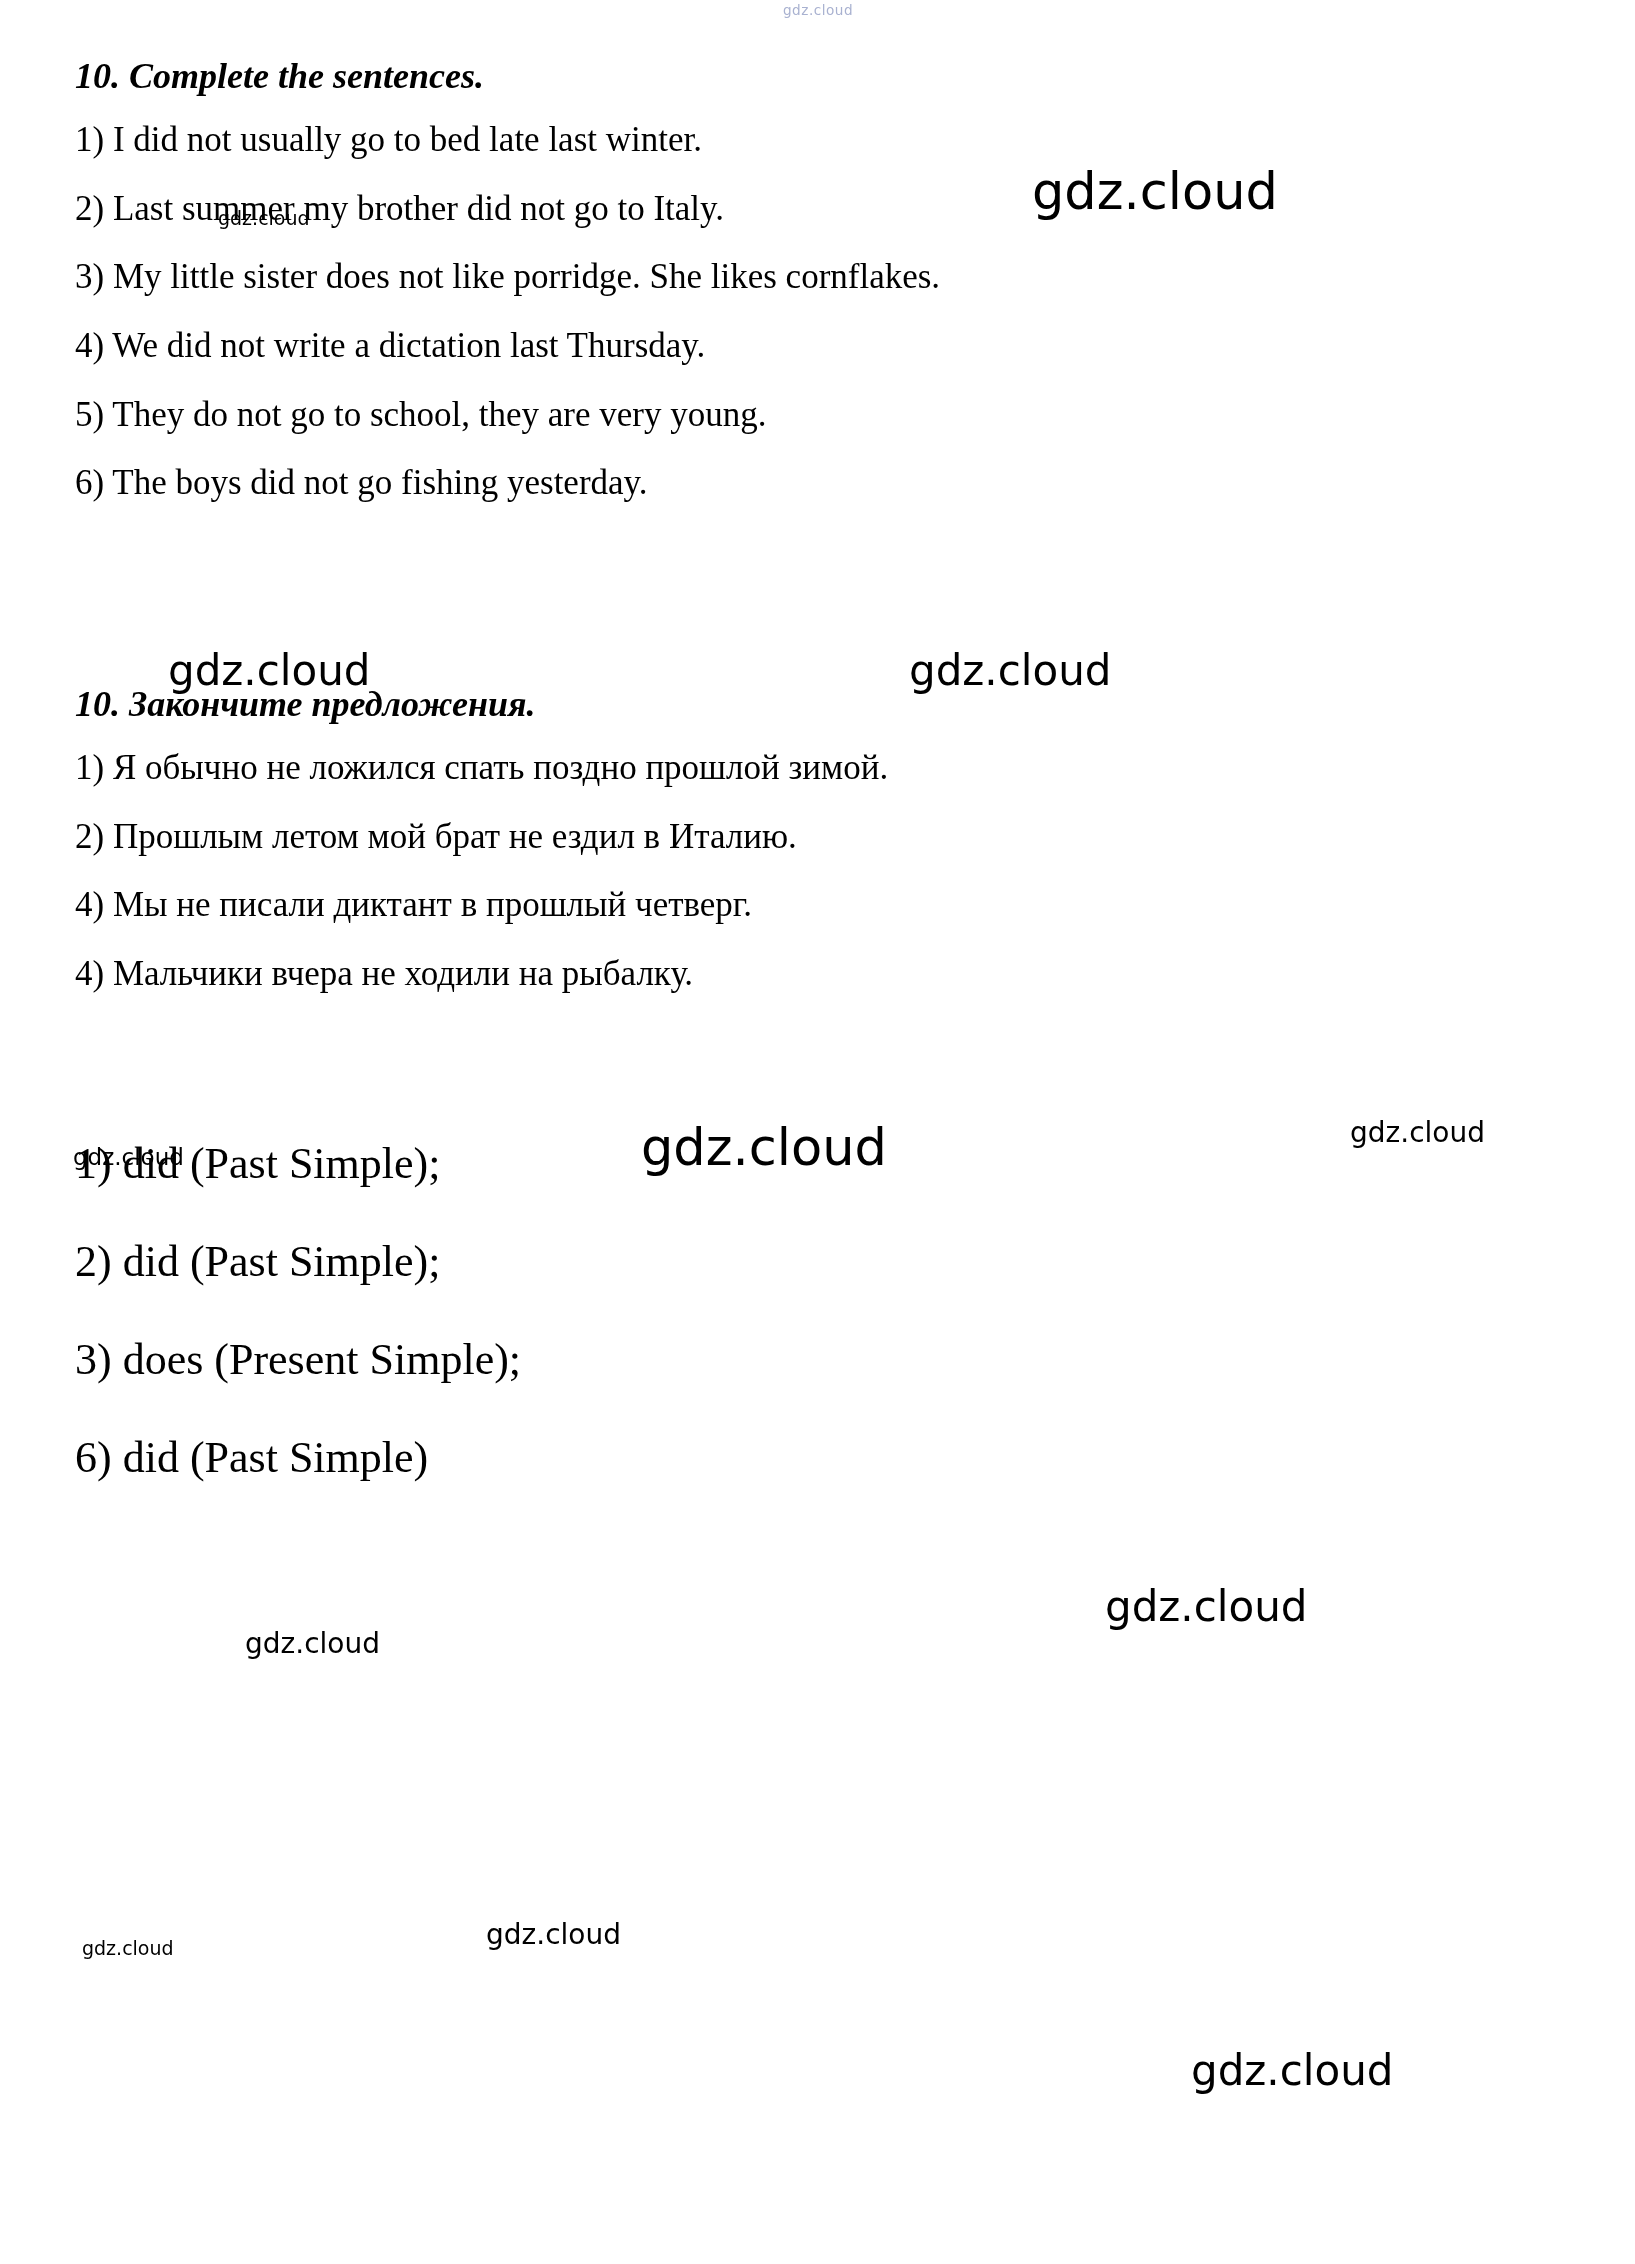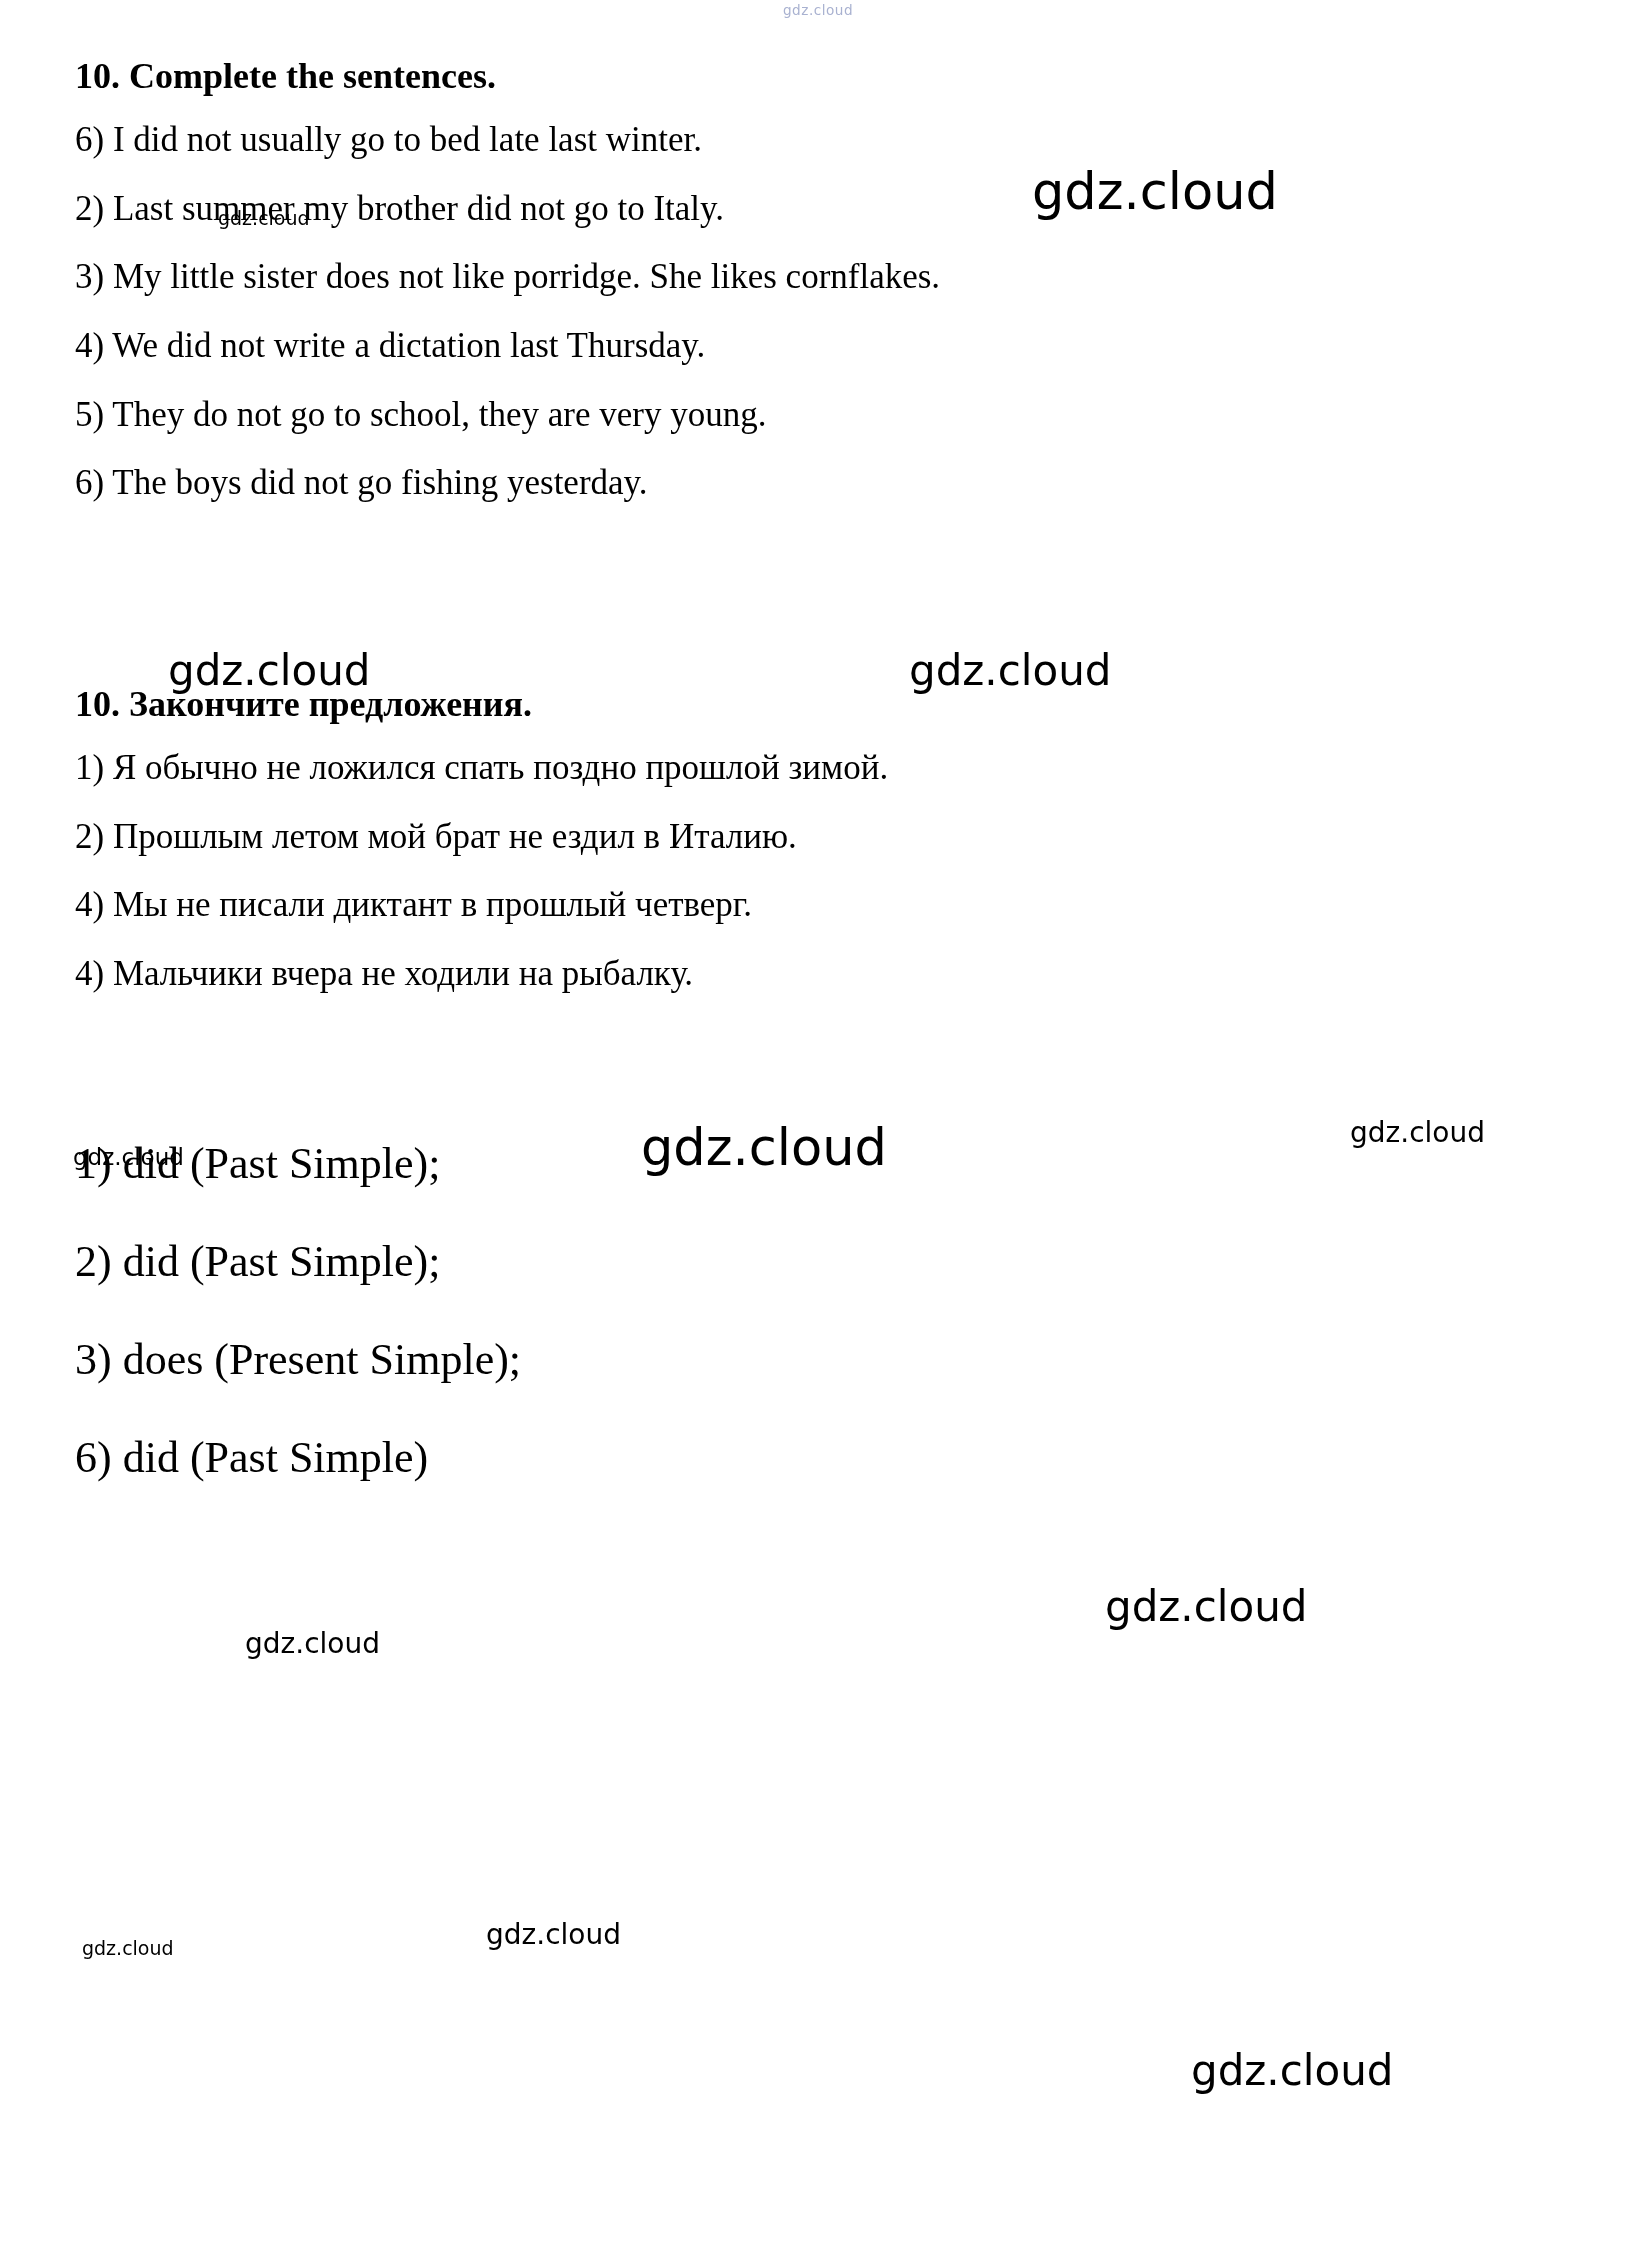--- a/index.html
+++ b/index.html
@@ -43,20 +43,21 @@
     top: 55px;
     width: 1491px;
   }
 
   h2.task-title {
     font-size: 36px;
     font-weight: bold;
     margin: 0 0 20px 0;
     line-height: 1.2;
     font-family: "Liberation Serif", serif;
+    font-style: italic;
   }
 
   p.line {
     font-size: 35px;
     margin: 0 0 24.5px 0;
     line-height: 1.26;
     font-family: "Liberation Serif", serif;
   }
 
   .block-gap-1 { height: 153px; }
@@ -85,21 +86,21 @@
 </head>
 <body>
 
 <div class="page">
 
   <div class="top-mark">gdz.cloud</div>
 
   <div class="content">
 
     <h2 class="task-title">10. Complete the sentences.</h2>
-    <p class="line">6) I did not usually go to bed late last winter.</p>
+    <p class="line">1) I did not usually go to bed late last winter.</p>
     <p class="line">2) Last summer my brother did not go to Italy.</p>
     <p class="line">3) My little sister does not like porridge. She likes cornflakes.</p>
     <p class="line">4) We did not write a dictation last Thursday.</p>
     <p class="line">5) They do not go to school, they are very young.</p>
     <p class="line">6) The boys did not go fishing yesterday.</p>
 
     <div class="block-gap-1"></div>
 
     <h2 class="task-title">10. Закончите предложения.</h2>
     <p class="line">1) Я обычно не ложился спать поздно прошлой зимой.</p>

